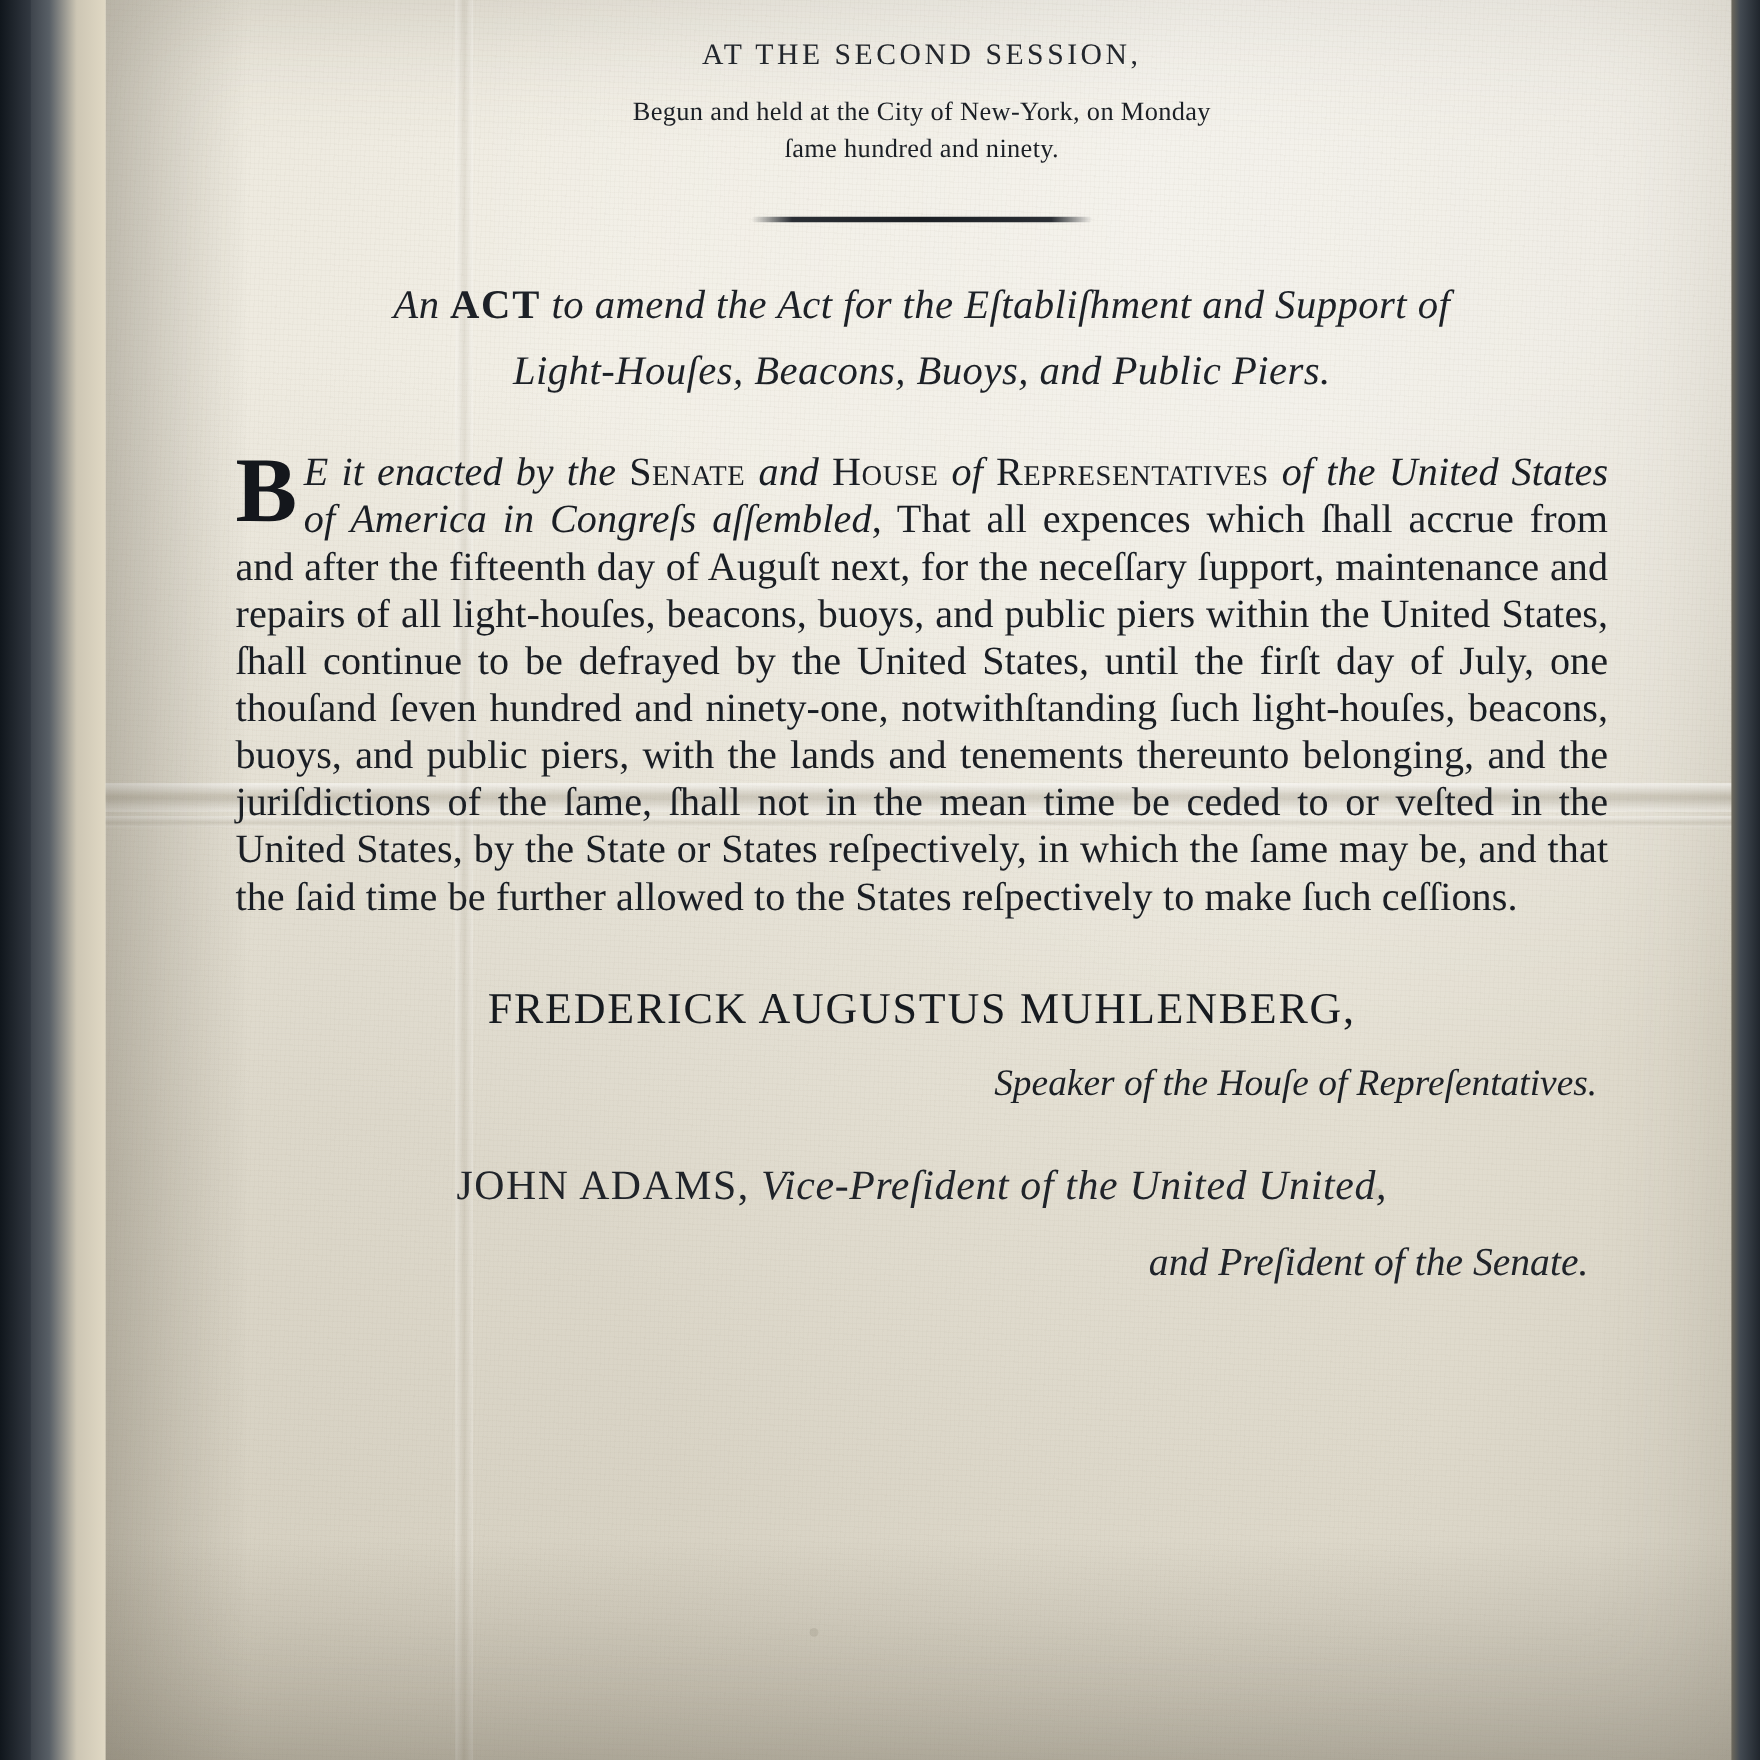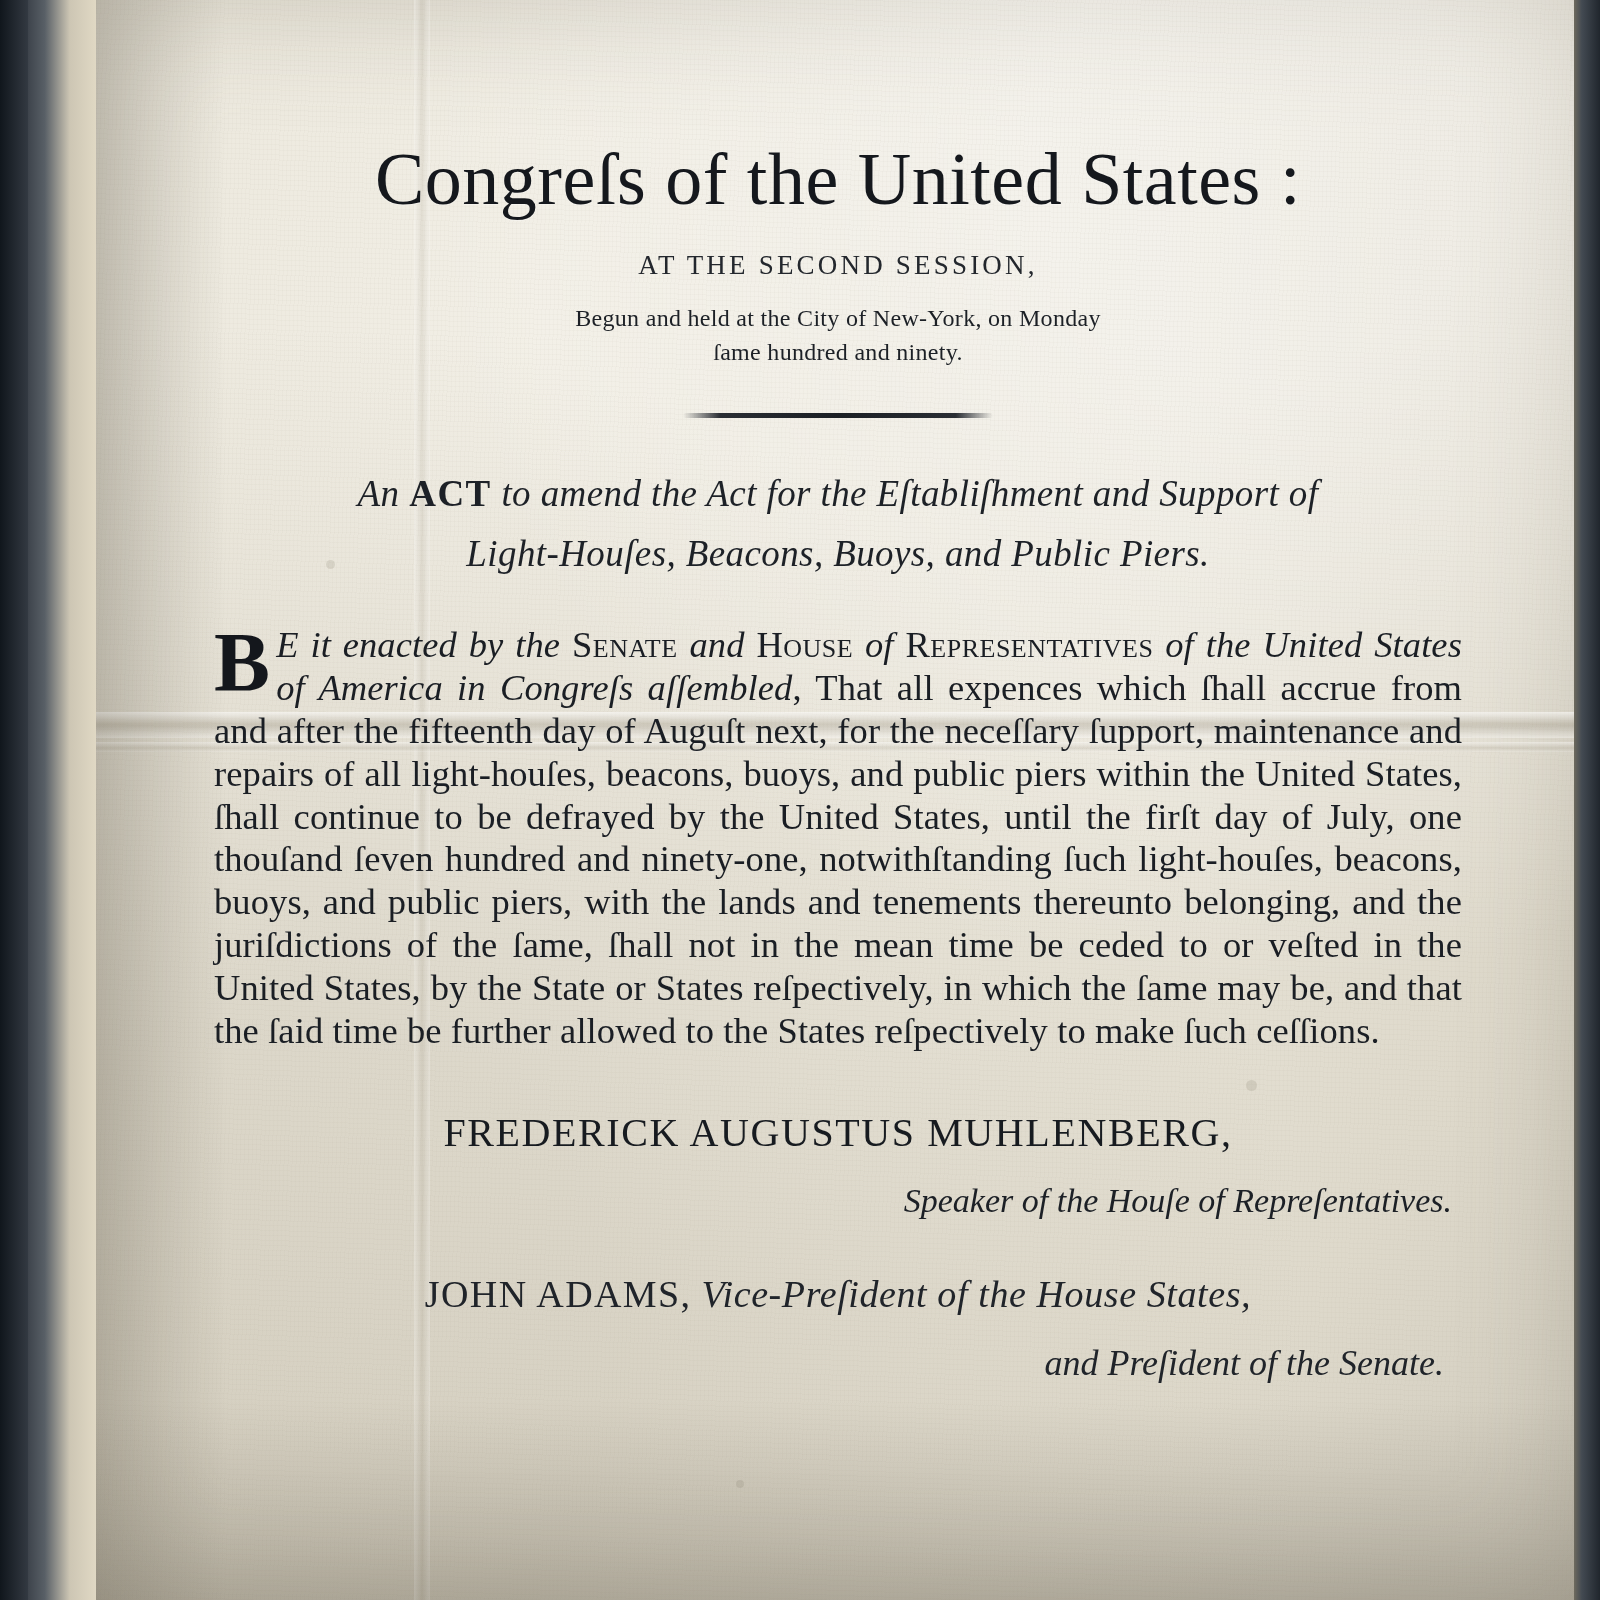--- a/index.html
+++ b/index.html
@@ -241,21 +241,20 @@
     <div class="fold-vertical"></div>
     <div class="fold-horizontal"></div>
     <div class="fold-horizontal2"></div>
 
     <div class="spot" style="left:230px; top:560px; width:9px; height:9px;"></div>
     <div class="spot" style="left:1150px; top:1080px; width:11px; height:11px;"></div>
     <div class="spot" style="left:640px; top:1480px; width:8px; height:8px;"></div>
 
     <div class="content">
 
-      <div class="doc-title">Congreſs of the United States :</div>
 
       <div class="session-line">AT THE SECOND SESSION,</div>
 
       <div class="begun-block">
         <div>Begun and held at the City of New-York, on Monday</div>
         <div>ſame hundred and ninety.</div>
       </div>
 
       <div class="rule"></div>
 
@@ -266,21 +265,21 @@
 
       <div class="enacting">
         <span class="dropcap">B</span><span class="ital">E it enacted by the </span><span class="smallcaps">Senate</span><span class="ital"> and </span><span class="smallcaps">House</span><span class="ital"> of </span><span class="smallcaps">Representatives</span><span class="ital"> of the United States of America in Congreſs aſſembled</span><span>, That all expences which ſhall accrue from and after the fifteenth day of Auguſt next, for the neceſſary ſupport, maintenance and repairs of all light-houſes, beacons, buoys, and public piers within the United States, ſhall continue to be defrayed by the United States, until the firſt day of July, one thouſand ſeven hundred and ninety-one, notwithſtanding ſuch light-houſes, beacons, buoys, and public piers, with the lands and tenements thereunto belonging, and the juriſdictions of the ſame, ſhall not in the mean time be ceded to or veſted in the United States, by the State or States reſpectively, in which the ſame may be, and that the ſaid time be further allowed to the States reſpectively to make ſuch ceſſions.</span>
       </div>
 
       <div class="signature-block">
         <div class="sig-name">FREDERICK AUGUSTUS MUHLENBERG,</div>
         <div class="sig-title">Speaker of the Houſe of Repreſentatives.</div>
 
         <div class="sig-line2">
-          <span class="nm">JOHN ADAMS,</span><span class="ital"> Vice-Preſident of the House States,</span>
+          <span class="nm">JOHN ADAMS,</span><span class="ital"> Vice-Preſident of the United United,</span>
         </div>
         <div class="sig-line3">and Preſident of the Senate.</div>
       </div>
 
     </div>
 
     <div class="shadow-left"></div>
     <div class="shadow-bottom"></div>
   </div>
 </div>

